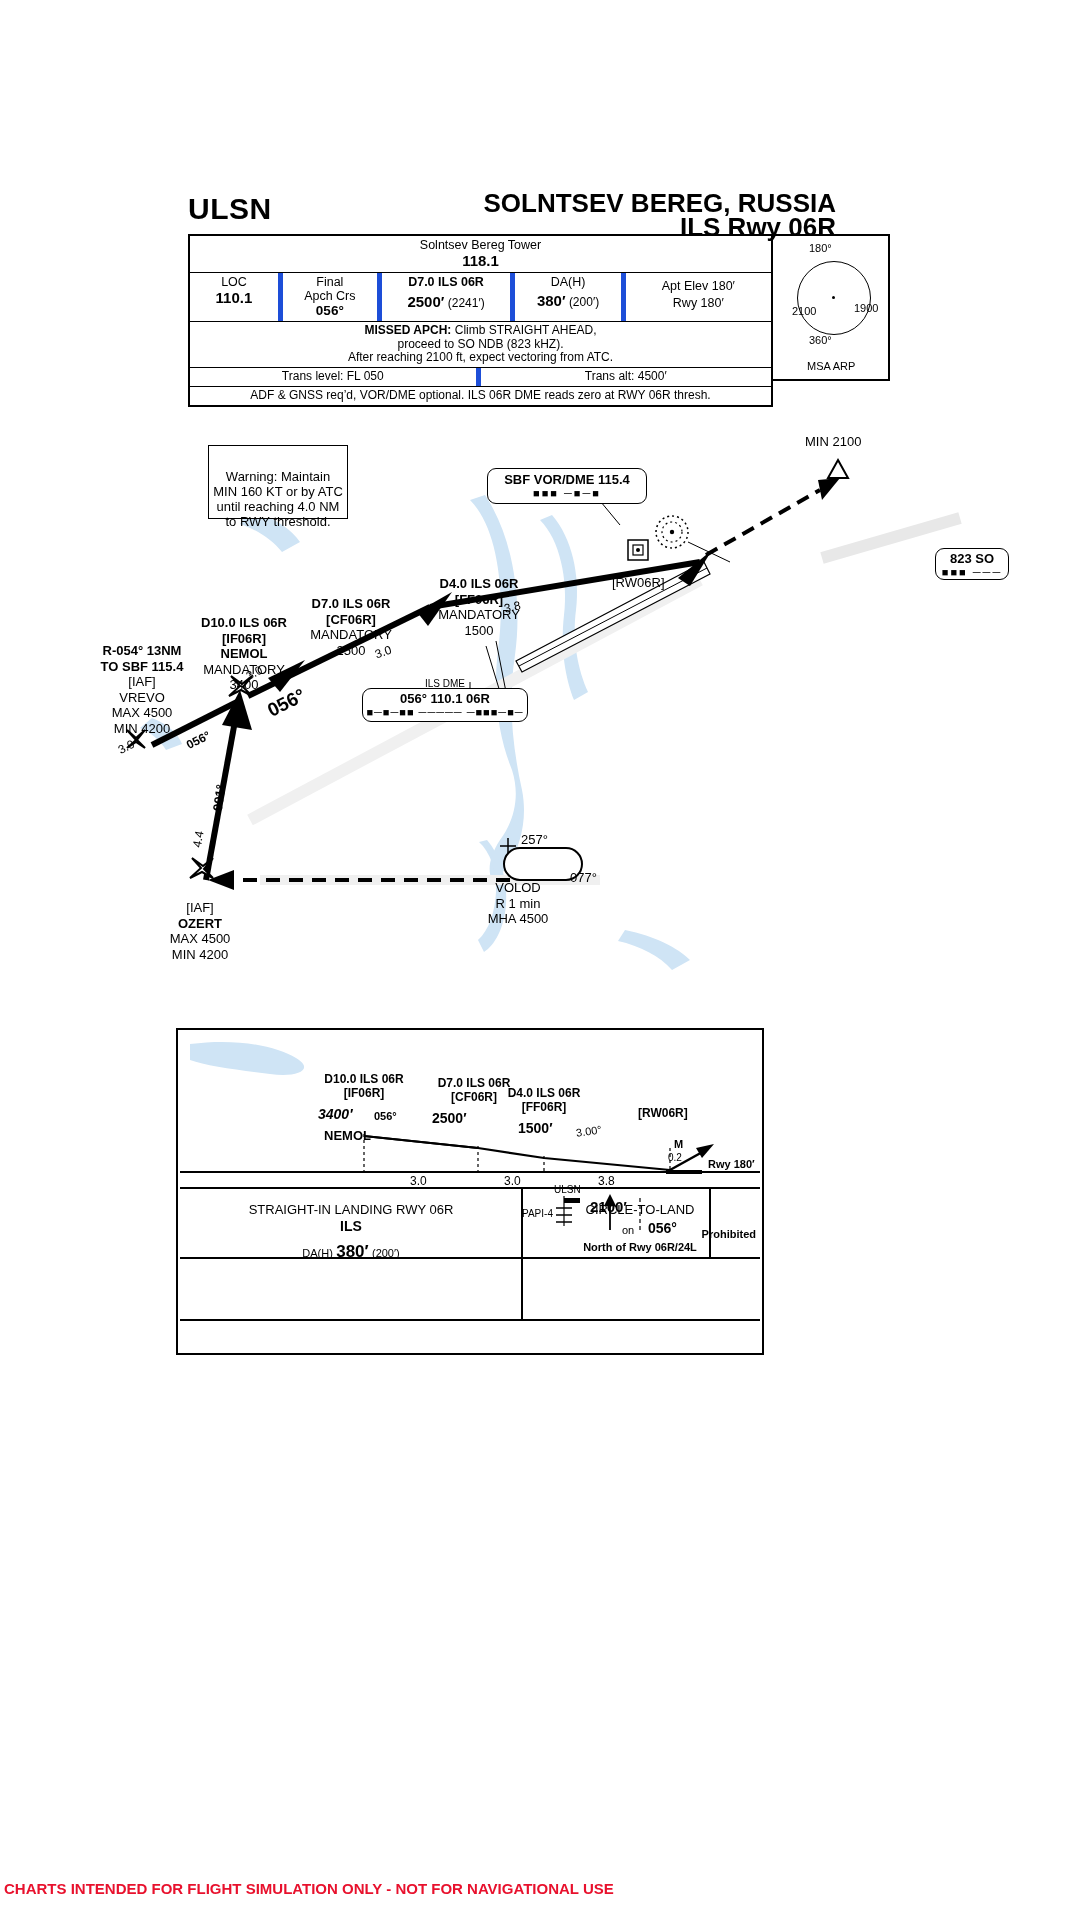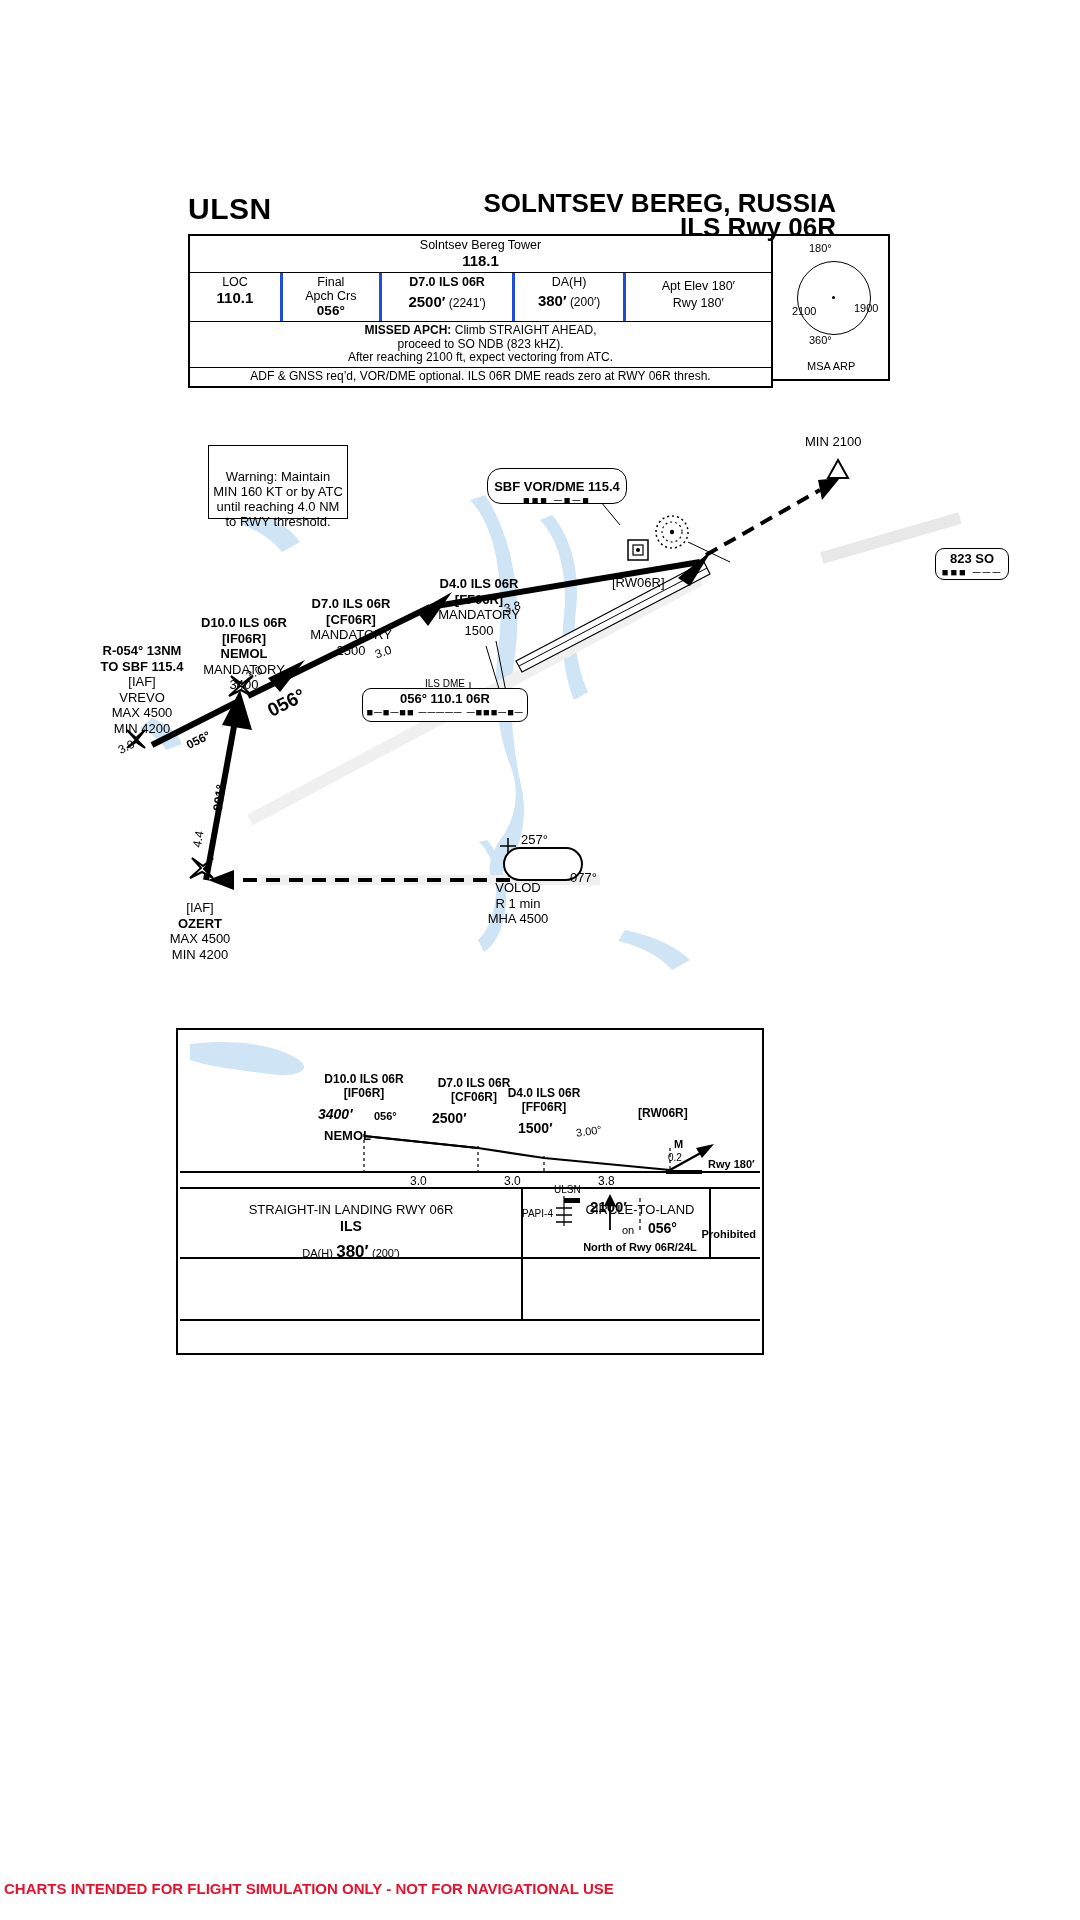--- a/index.html
+++ b/index.html
@@ -15,21 +15,21 @@
   .b{font-weight:bold;}
   
   #icao{left:188px;top:192px;font-size:30px;font-weight:bold;letter-spacing:.5px;}
   #apt-name{right:244px;top:188px;font-size:26px;font-weight:bold;text-align:right;}
   #proc-name{right:244px;top:212px;font-size:26px;font-weight:bold;text-align:right;}
 
   
   #brief{left:188px;top:234px;width:585px;border:2px solid #000;box-sizing:border-box;}
   #brief .row{display:flex;border-bottom:1px solid #000;}
   #brief .row:last-child{border-bottom:none;}
-  #brief .cell{border-right:3px solid #1d4ed8;box-sizing:border-box;padding:2px 3px;text-align:center;font-size:12px;line-height:1.15;}
+  #brief .cell{border-right:5px solid #1d4ed8;box-sizing:border-box;padding:2px 3px;text-align:center;font-size:12px;line-height:1.15;}
   #brief .cell:last-child{border-right:none;}
   .tower-row{justify-content:center;}
   .tower-row .cell{width:100%;padding:2px 0 3px 0;}
   .tower-name{font-size:12.5px;}
   .tower-freq{font-size:15px;font-weight:bold;}
   .freq-row .cell{padding:3px 2px 5px 2px;}
   .lbl{font-size:12.5px;}
   .val{font-size:15px;font-weight:bold;}
   .missed{padding:4px 6px 6px 6px;font-size:13.5px;line-height:1.25;text-align:center;}
   .trans-row .cell{width:50%;font-size:12.5px;padding:3px;}
@@ -93,20 +93,24 @@
       <div class="lbl" style="margin-top:4px">Apt Elev 180′</div>
       <div class="lbl" style="margin-top:3px">Rwy 180′</div>
     </div>
   </div>
   <div class="row">
     <div class="cell missed" style="width:100%">
       <div><span class="b">MISSED APCH:</span> <span>Climb STRAIGHT AHEAD,</span></div>
       <div>proceed to SO NDB (823 kHZ).</div>
       <div>After reaching 2100 ft, expect vectoring from ATC.</div>
     </div>
+  </div>
+  <div class="row trans-row">
+    <div class="cell">Trans level: FL 050</div>
+    <div class="cell">Trans alt: 4500′</div>
   </div>
   <div class="row">
     <div class="cell notes" style="width:100%">ADF &amp; GNSS req’d, VOR/DME optional. ILS 06R DME reads zero at RWY 06R thresh.</div>
   </div>
 </div>
 
 <div id="msa" class="abs">
   <div id="msa-circle"></div>
   <div class="t" style="left:36px;top:6px">180°</div>
   <div class="t" style="left:36px;top:98px">360°</div>
@@ -188,21 +192,21 @@
     <line x1="496" y1="241" x2="506" y2="292" stroke="#000" stroke-width="1"></line>
   </svg>
 
   <div class="box" style="left:208px;top:45px;width:140px;height:74px;padding-top:23px;">
     <div>Warning: Maintain</div>
     <div>MIN 160 KT or by ATC</div>
     <div>until reaching 4.0 NM</div>
     <div>to RWY threshold.</div>
   </div>
 
-  <div class="box rbox" style="left:487px;top:68px;width:140px;height:36px;padding-top:10px;font-weight:bold;border-radius:14px;">
+  <div class="box rbox" style="left:487px;top:68px;width:160px;height:36px;padding-top:3px;font-weight:bold;">
     <div>SBF VOR/DME 115.4</div>
     <div style="font-size:11px;letter-spacing:2px;">■■■ ─■─■</div>
   </div>
 
   <div class="box rbox" style="left:935px;top:148px;width:74px;height:32px;padding-top:2px;font-weight:bold;">
     <div>823 SO</div>
     <div style="font-size:11px;letter-spacing:2px;">■■■ ───</div>
   </div>
 
   <div class="box rbox" style="left:362px;top:288px;width:166px;height:34px;padding-top:2px;font-weight:bold;">

